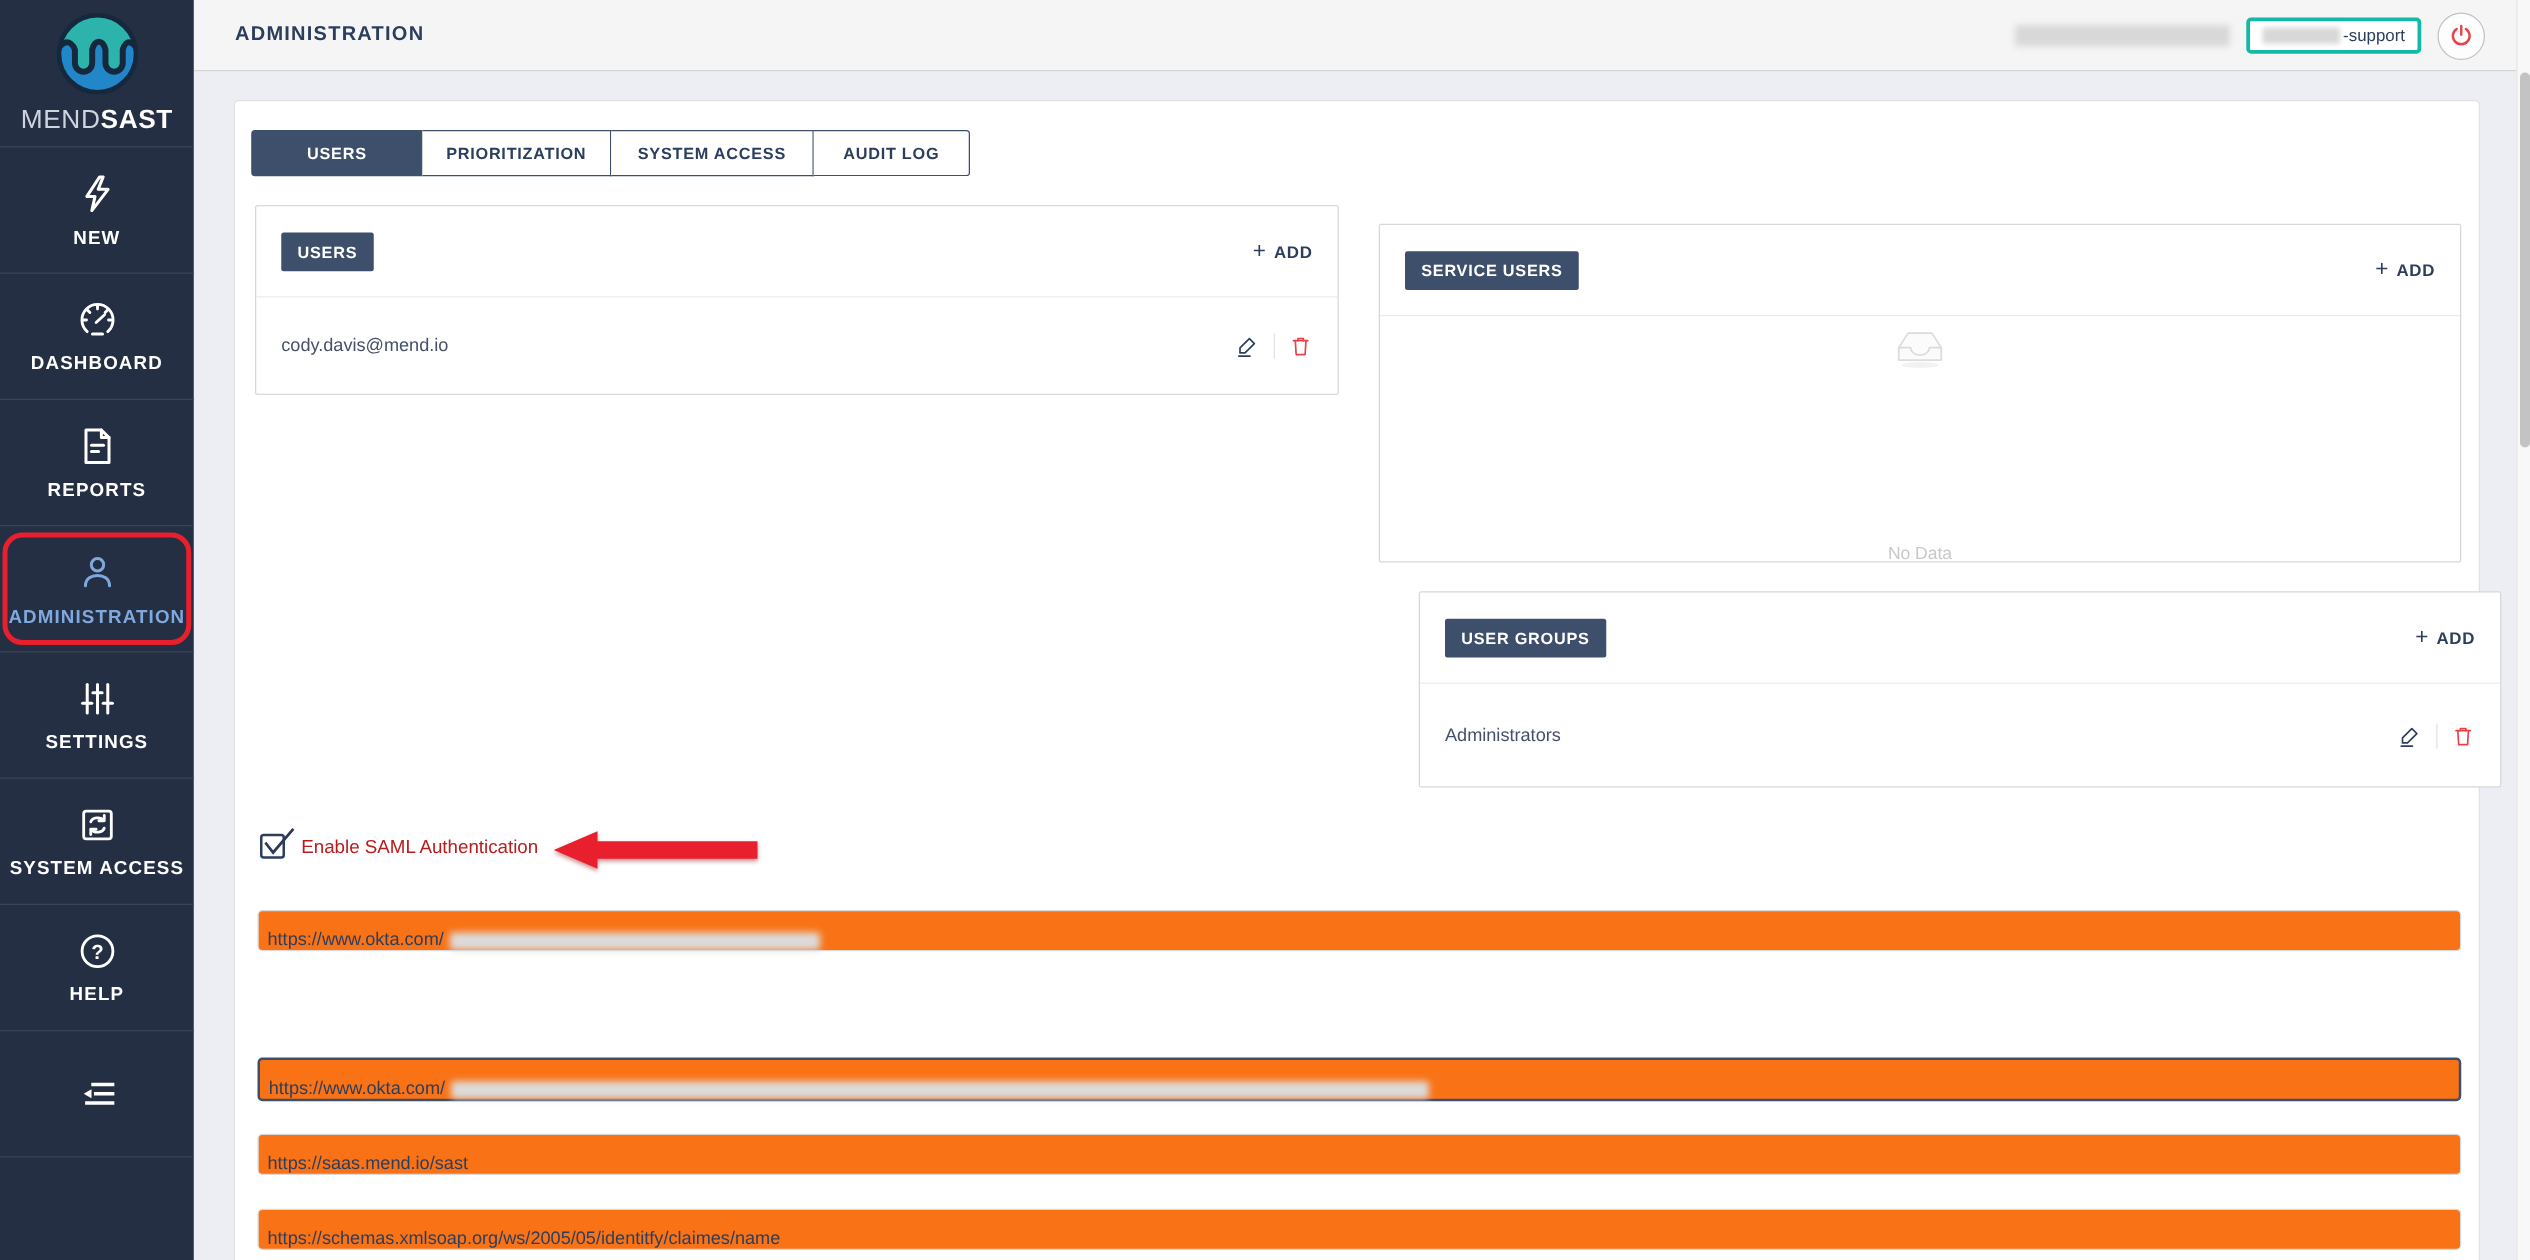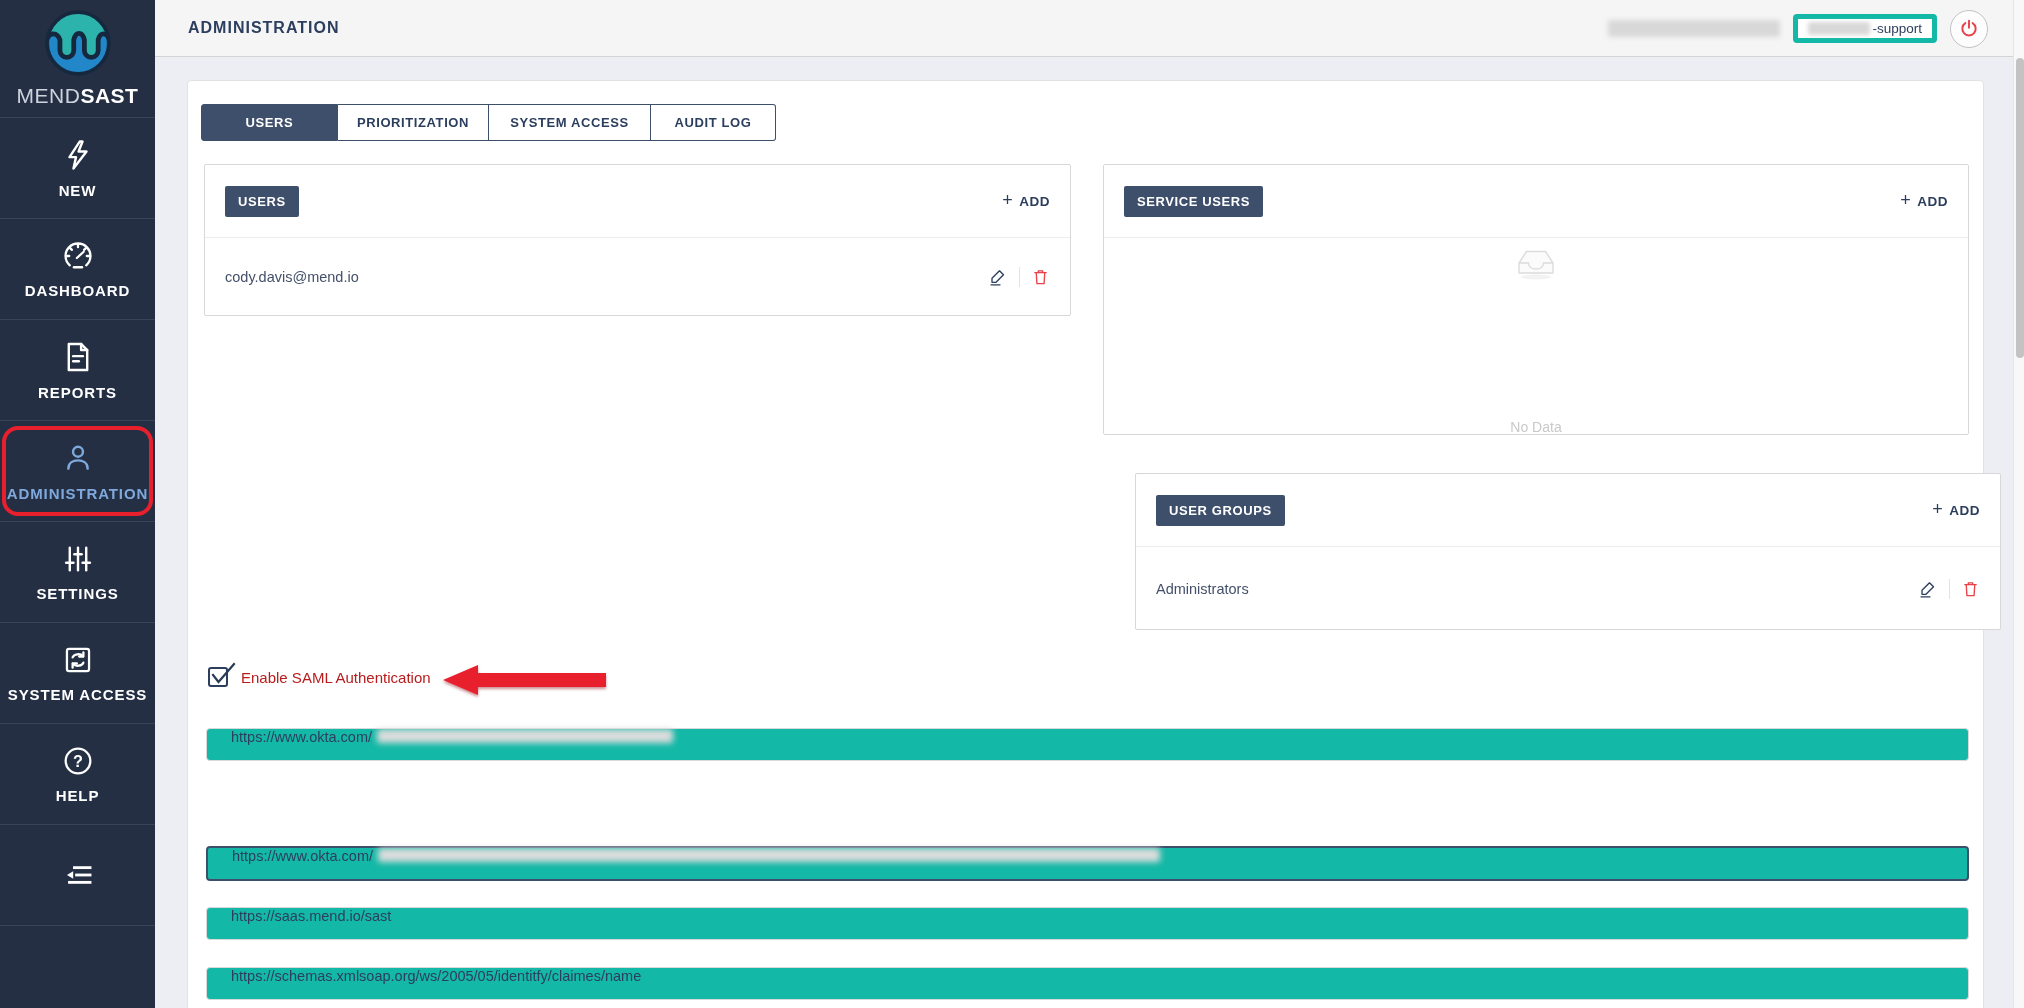--- a/index.html
+++ b/index.html
@@ -48,21 +48,21 @@
     margin-left:33px; font-size:16px; font-weight:800; letter-spacing:1px; color:#2c3e5d;
   }
   .topbar-right {
     position:absolute; right:26px; top:0; height:57px;
     display:flex; align-items:center; gap:13px;
   }
   .redact { background:#d8d8d8; border-radius:2px; filter:blur(2.5px); }
   .redact-lg { width:172px; height:17px; }
   .redact-sm { width:62px; height:13px; display:inline-block; filter:blur(2px); }
   .support-pill {
-    height:29px; border:5px solid #14b8a6; border-radius:4px; background:#fff;
+    height:29px; border:3px solid #14b8a6; border-radius:4px; background:#fff;
     display:flex; align-items:center; gap:2px; padding:0 10px; cursor:pointer;
     font-size:13.5px; color:#2c3e5d;
   }
   .power-btn {
     width:38px; height:38px; border-radius:50%; border:1px solid #c2c2c2;
     background:#fdfdfd; display:flex; align-items:center; justify-content:center;
     cursor:pointer;
   }
 
   
@@ -81,21 +81,21 @@
   }
   .tab:first-child { border-left-width:1px; border-radius:3px 0 0 3px; }
   .tab:last-child  { border-radius:0 3px 3px 0; }
   .tab.active { background:#3e4f6b; color:#fff; }
   .tab-users { width:137px; } .tab-prior { width:151px; }
   .tab-sys   { width:162px; } .tab-audit { width:125px; }
 
   
   .panel { position:absolute; border:1px solid #d8d8d8; border-radius:2px; background:#fff; }
   .panel-users  { left:16px;  top:83px;  width:867px; height:152px; }
-  .panel-service{ left:915px; top:83px;  width:866px; height:271px; }
+  .panel-service{ left:915px; top:98px;  width:866px; height:271px; }
   .panel-groups { left:947px; top:392px; width:866px; height:157px; }
   .panel-head {
     height:73px; display:flex; align-items:center; justify-content:space-between;
     padding:0 20px; border-bottom:1px solid #ececec;
   }
   .chip {
     background:#3e4f6b; color:#fff; font-size:13px; font-weight:700;
     letter-spacing:.6px; padding:8px 13px; border-radius:2px;
   }
   .add-btn {
@@ -127,22 +127,22 @@
     width:20px; height:20px; border:2px solid #2c3e5d; border-radius:3px;
     background:#fff; position:relative; cursor:pointer; flex:0 0 auto;
   }
   .checkbox svg { position:absolute; left:-1px; top:-8px; }
   .saml-label { font-size:15px; color:#b91c1c; }
   .red-arrow { position:absolute; left:252px; top:580px; }
 
   
   .field {
     position:absolute; left:18px; width:1763px; height:33px;
-    border:1px solid #d9d9d9; border-radius:4px; background:#14b8a6;
-    display:flex; align-items:flex-start; padding-left:24px;
+    border:1px solid #d9d9d9; border-radius:4px; background:#f97316;
+    display:flex; align-items:flex-end; padding-left:7px;
     font-size:14.5px; color:#2c3e5d; cursor:text;
   }
   .field.highlight { border:2px solid #3e4f6b; height:35px; }
   .f0 { top:647px; } .f1 { top:707px; } .f2 { top:765px; }
   .f3 { top:826px; } .f4 { top:886px; }
   .field .redact { height:14px; margin-left:5px; background:#dcdcdc; filter:blur(3px); }
   .rw-short { width:296px; } .rw-long { width:782px; }
 
   
   .scrollbar {

